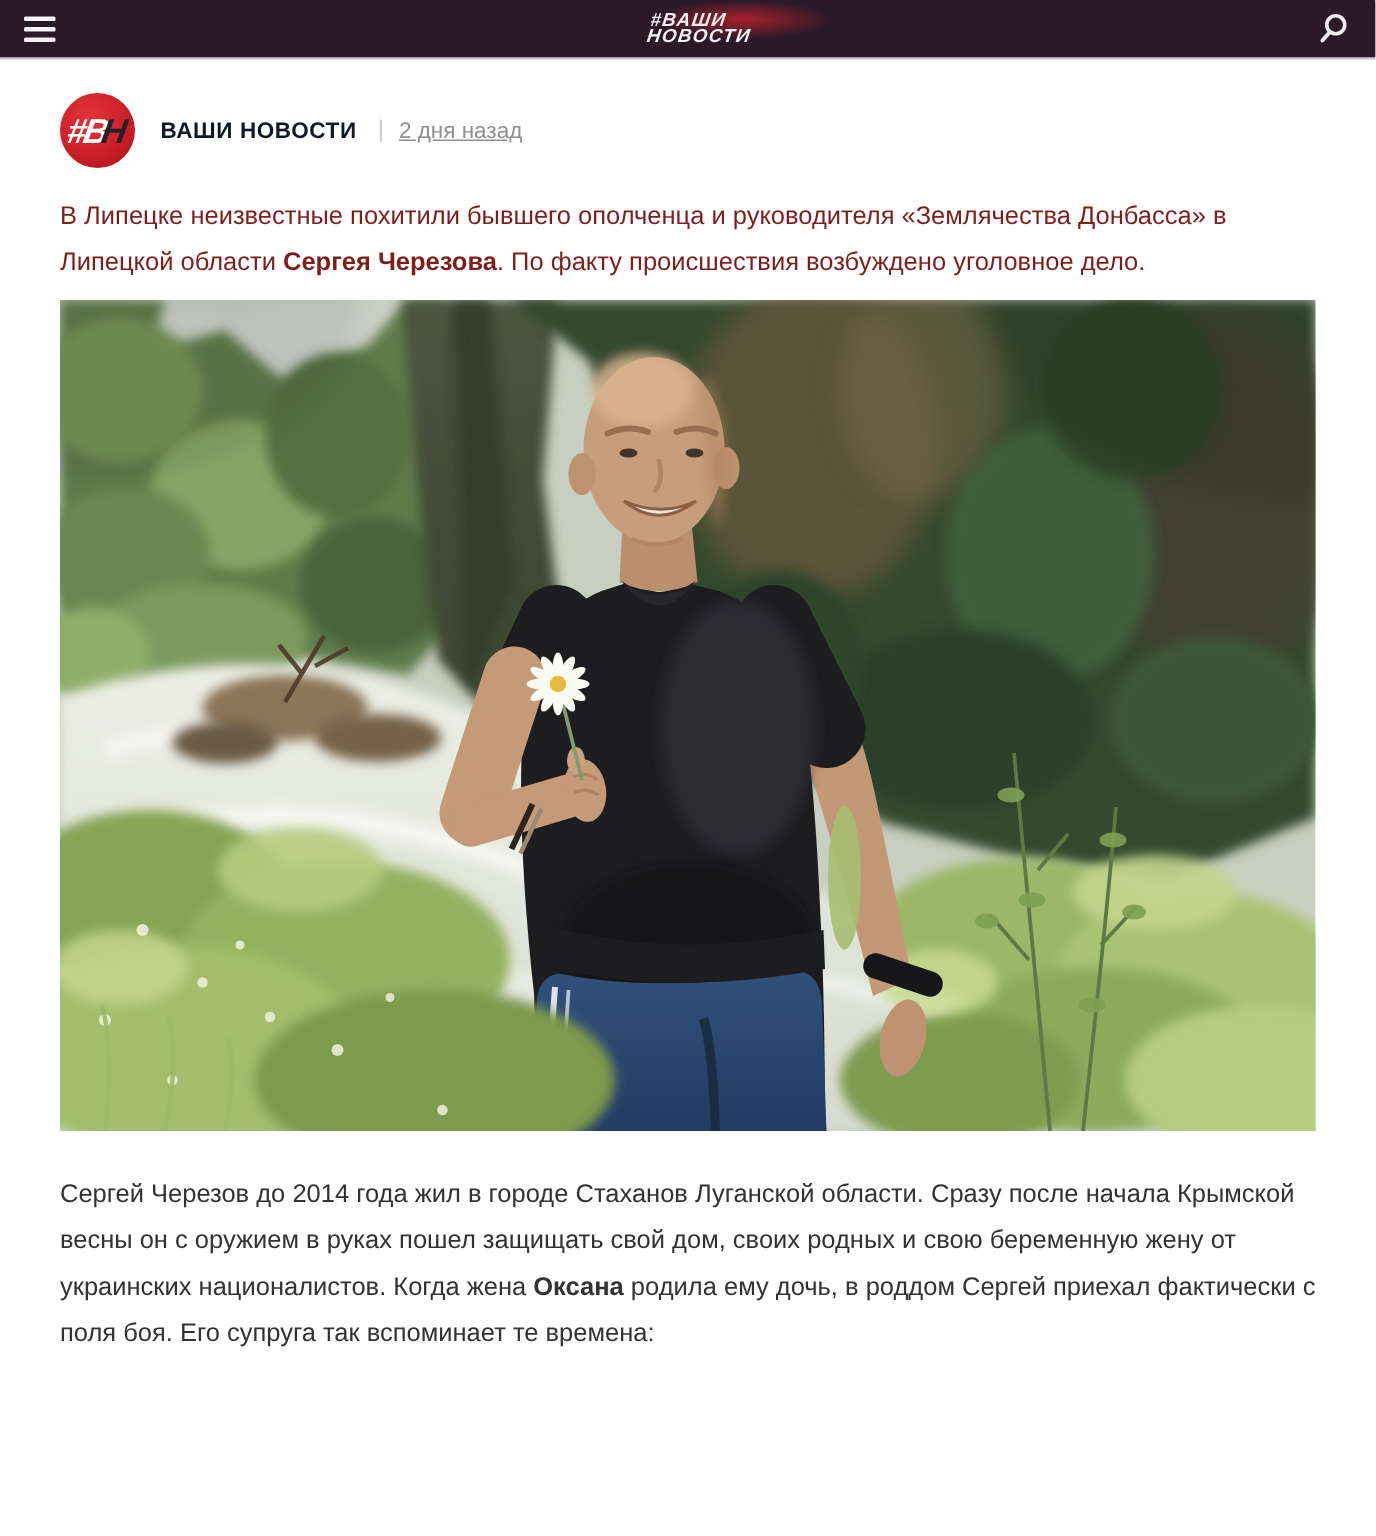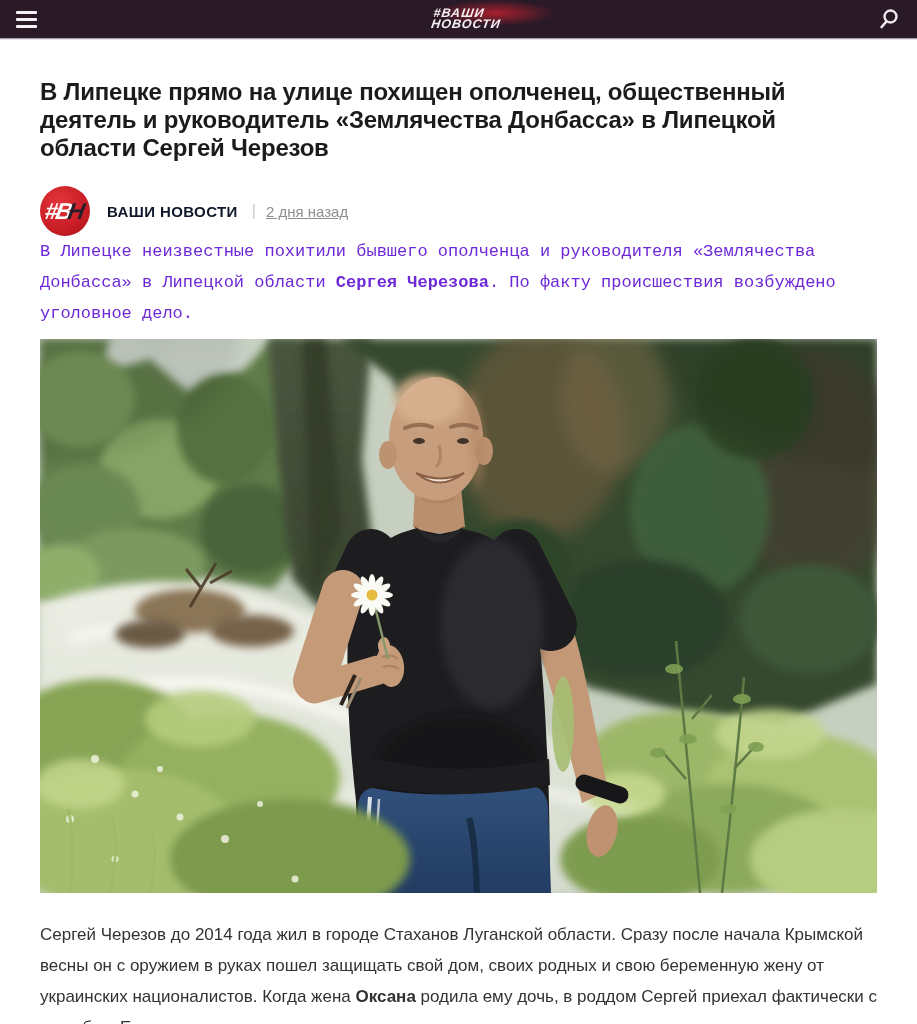--- a/index.html
+++ b/index.html
@@ -46,21 +46,21 @@
     font-style:italic; font-weight:bold; transform:translateZ(0);
   }
   .avatar .av-b { color:#ffffff; font-size:23px; transform:skewX(-10deg); letter-spacing:-2px; }
   .avatar .av-n { color:#27202a; font-size:23px; margin-left:-3px; transform:skewX(-10deg); }
   .source-name {
     margin-left:17px; color:#0f172a; font-weight:bold; font-size:15px;
     letter-spacing:.4px; text-decoration:none; cursor:pointer;
   }
   .byline .sep { margin:0 10px 0 14px; color:#c9c9c9; font-size:16px; font-weight:300; }
   .pub-date { color:#8f8f8f; font-size:15px; text-decoration:underline; cursor:pointer; }
-  p.lead { margin-top:0; font-size:17px; line-height:31px; color:#6d28d9;font-family:Liberation Mono, monospace; }
+  p.lead { margin-top:16px; font-size:17px; line-height:31px; color:#7f1d1d; }
   p.bodytext { margin-top:26px; font-size:17px; line-height:31px; color:#323232; }
   figure { margin-top:10px; width:837px; height:554px; }
   figure svg { display:block; width:837px; height:554px; }
 </style>
 </head>
 <body>
 
 <header>
   <div class="hamburger">
     <span></span>
@@ -74,21 +74,20 @@
   </div>
   <div class="search-btn">
     <svg width="22" height="22" viewBox="0 0 22 22">
       <circle cx="12.5" cy="8.5" r="6" fill="none" stroke="#f0ecef" stroke-width="2.4"></circle>
       <line x1="8" y1="14" x2="3.6" y2="19" stroke="#f0ecef" stroke-width="2.6" stroke-linecap="round"></line>
     </svg>
   </div>
 </header>
 
 <main>
-  <h1>В Липецке прямо на улице похищен ополченец, общественный деятель и руководитель «Землячества Донбасса» в Липецкой области Сергей Черезов</h1>
 
   <div class="byline">
     <div class="avatar">
       <span class="av-b">#В</span>
         <span class="av-n">Н</span>
     </div>
     <a class="source-name">ВАШИ НОВОСТИ</a>
     <span class="sep">|</span>
     <a class="pub-date">2 дня назад</a>
   </div>

